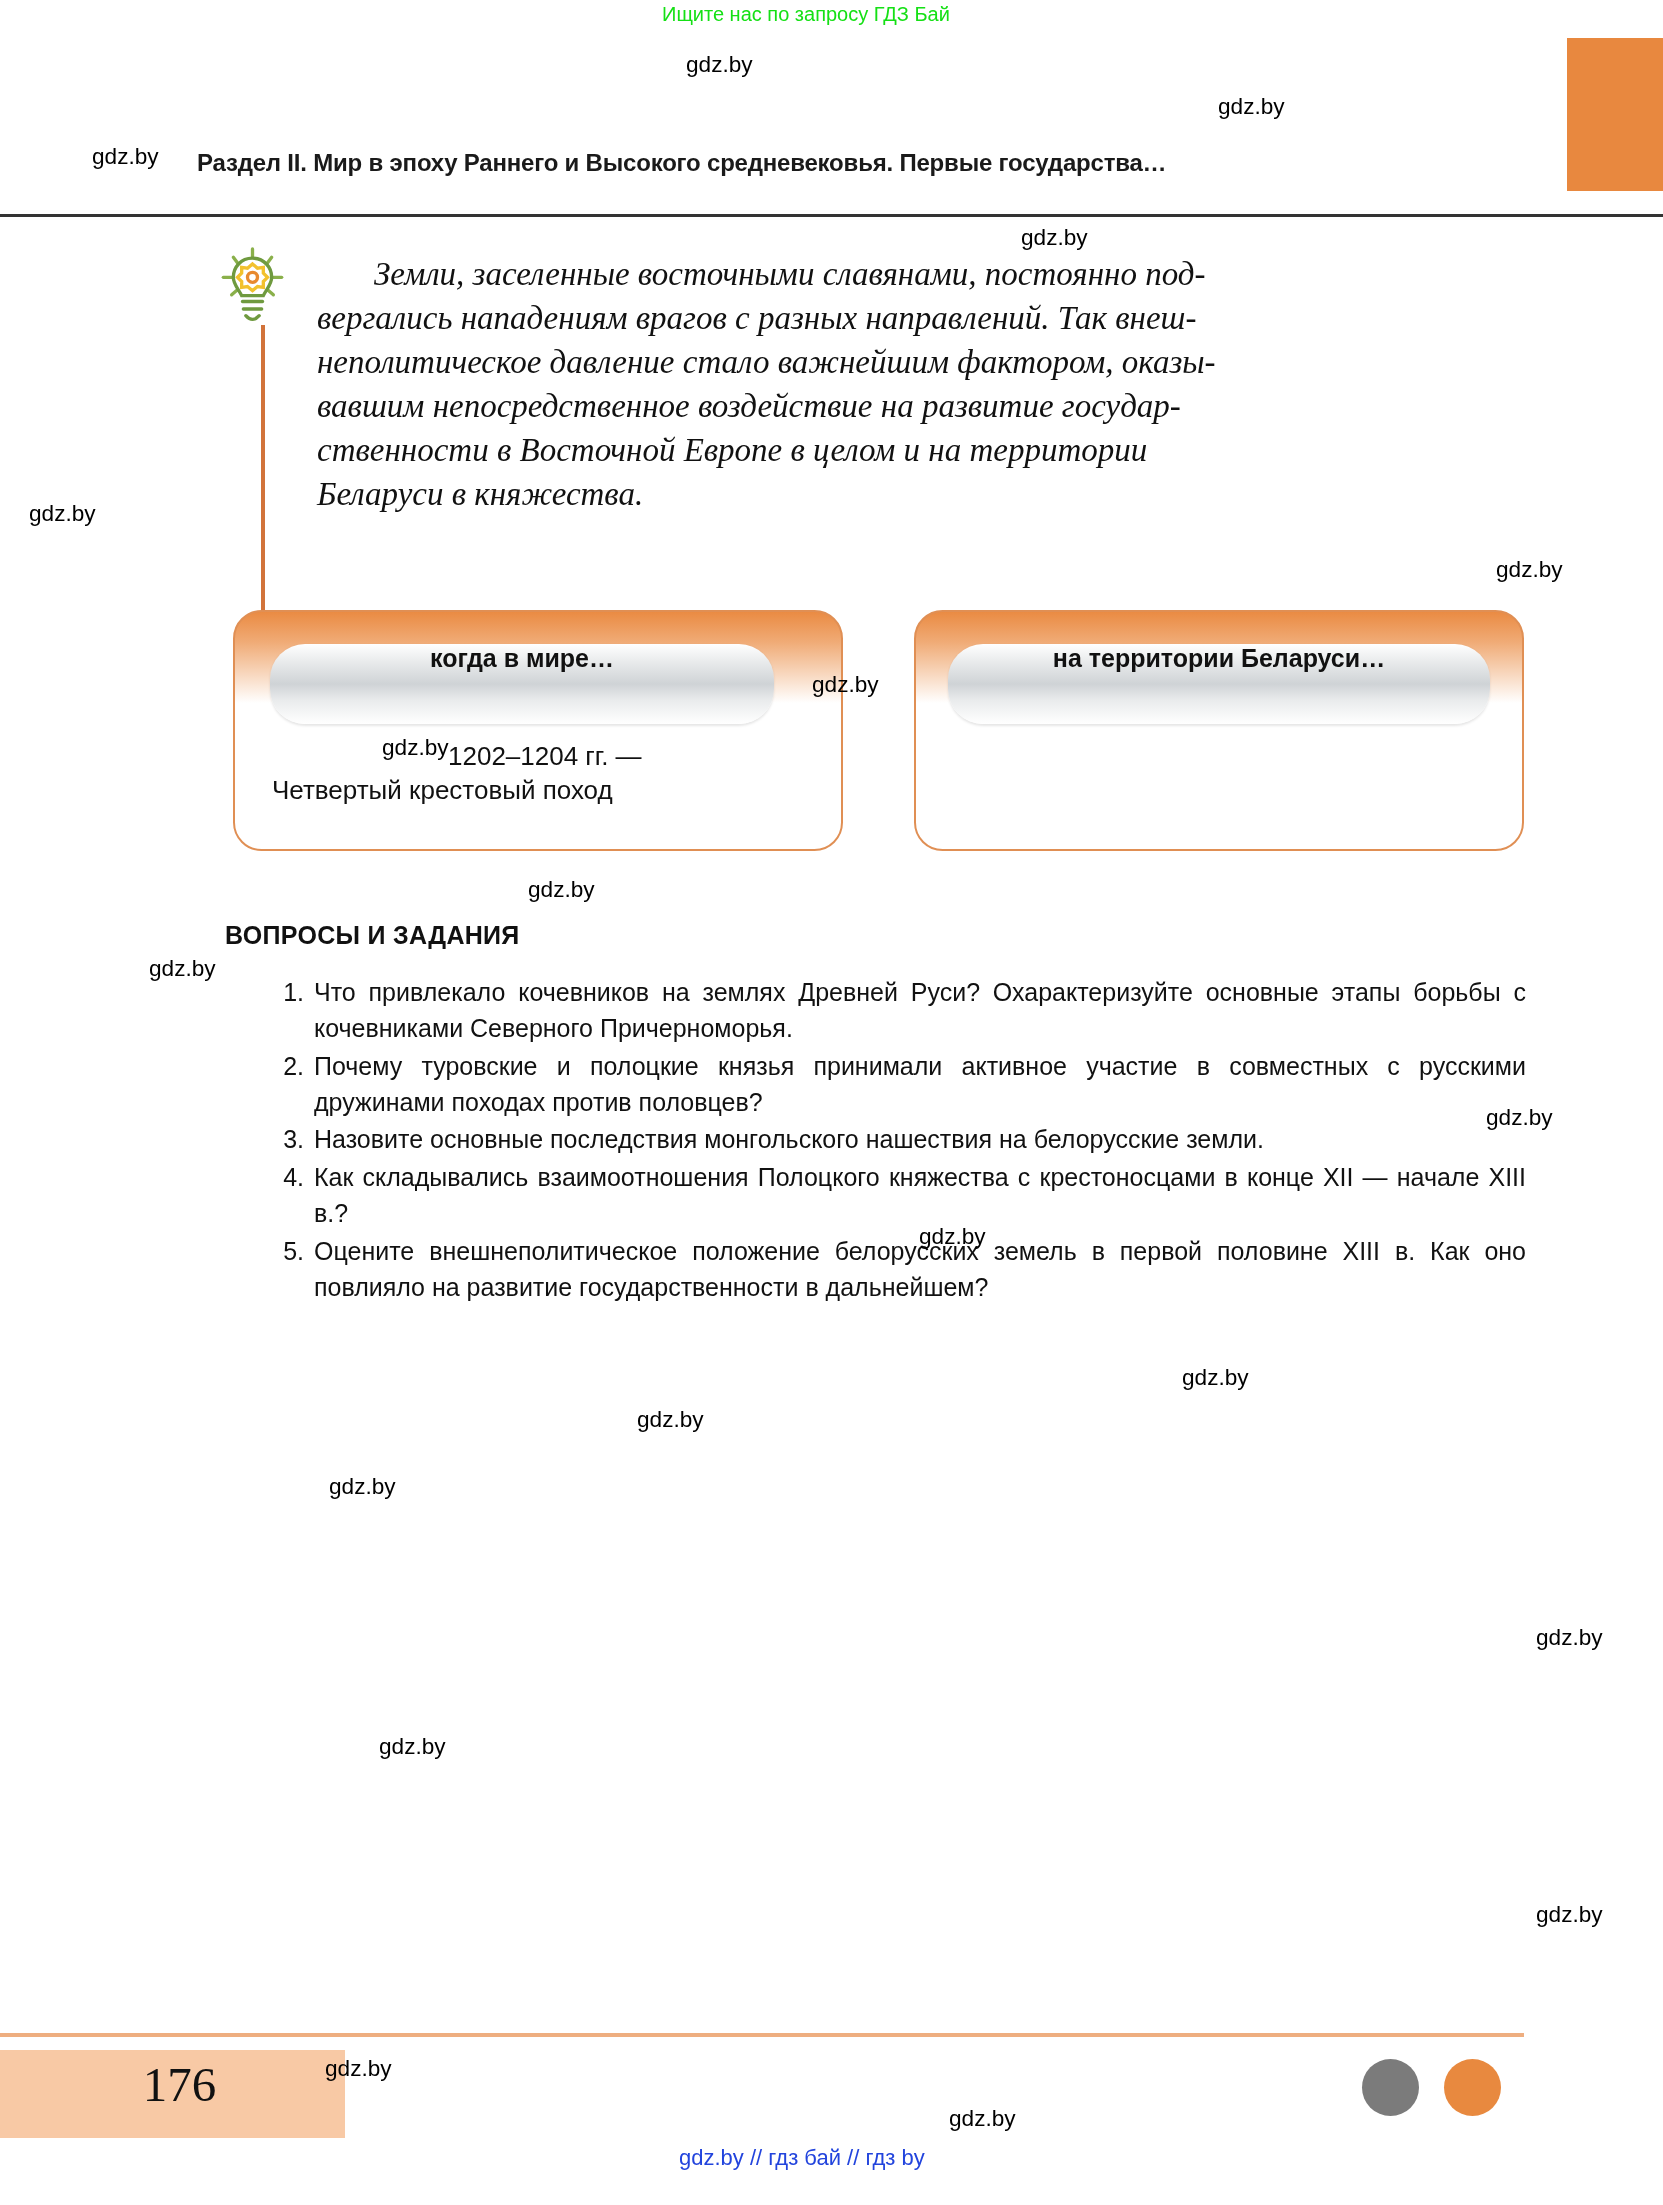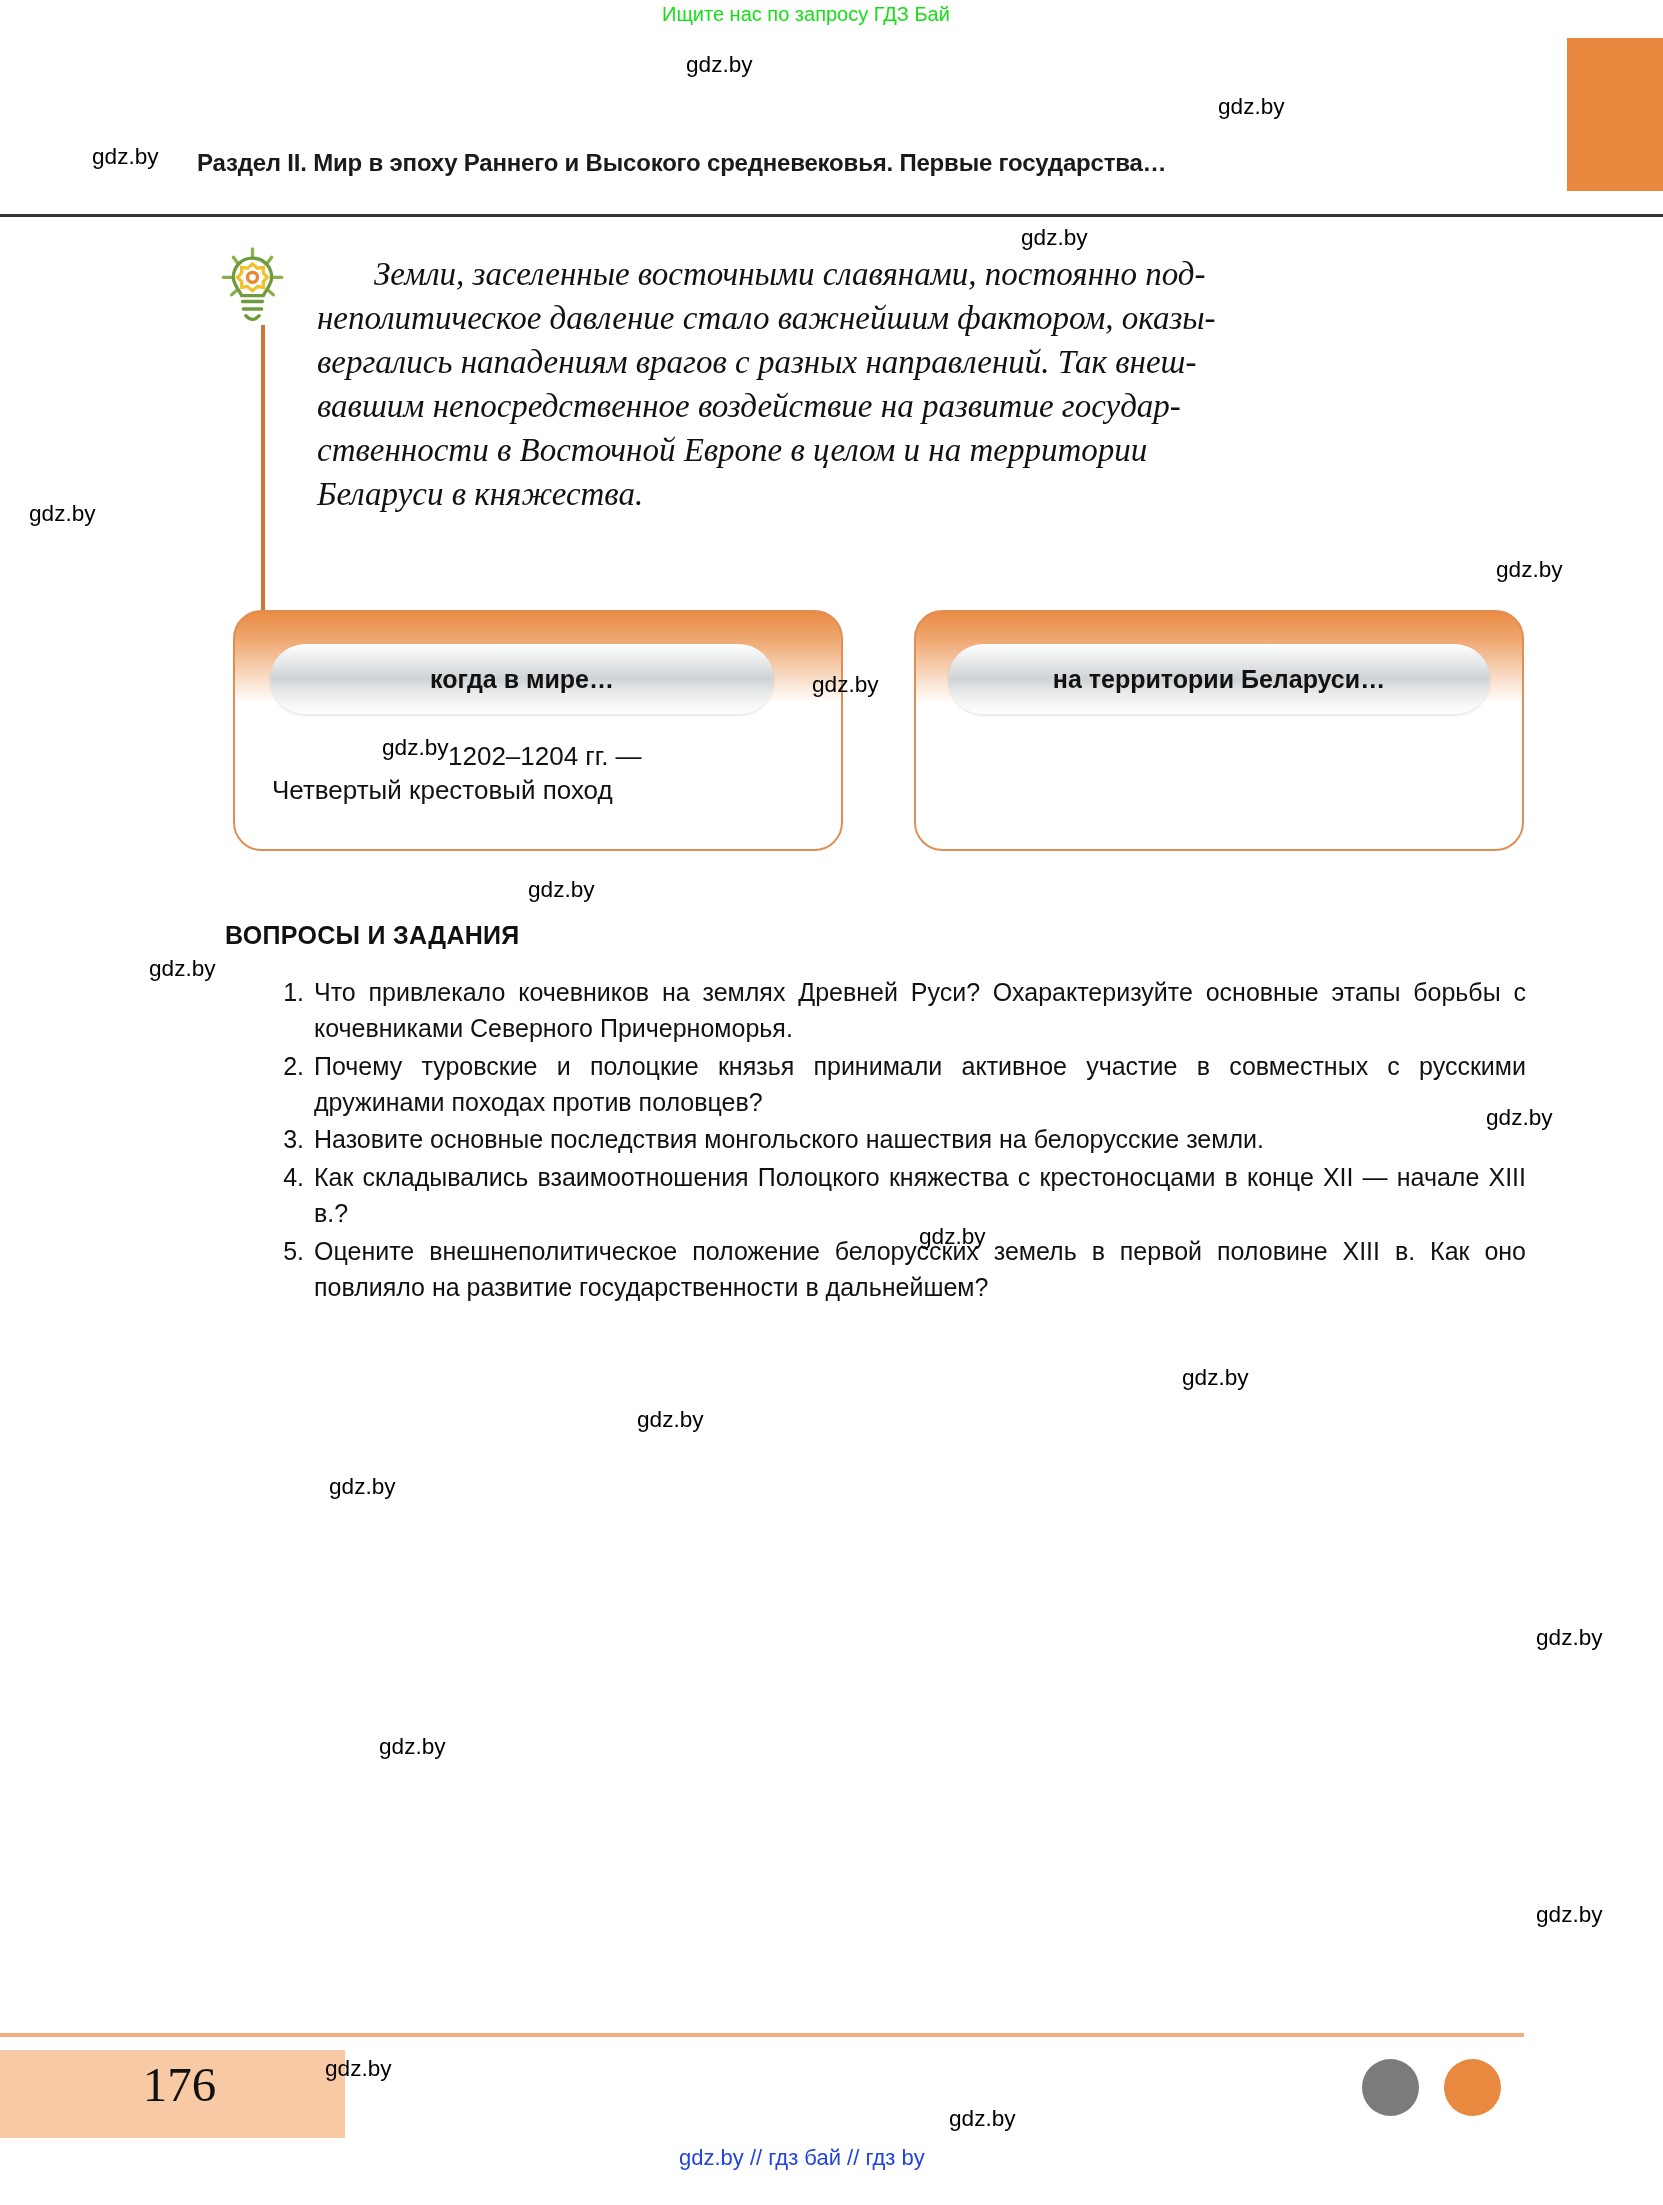--- a/index.html
+++ b/index.html
@@ -121,26 +121,26 @@
     background: linear-gradient(to bottom, #ea8b43 0px, #f0ab76 30px, #ffffff 91px, #ffffff 100%);
     box-sizing: border-box;
     overflow: hidden;
   }
   .obox.left  { left: 0px; }
   .obox.right { left: 681px; width: 610px; }
 
   .pill {
     position: absolute;
     top: 32px;
-    height: 70px;
+    height: 80px;
     border-radius: 35px;
     background: linear-gradient(to bottom,
         #ffffff 0%, #e9ebec 22%, #cfd3d6 50%, #e9ebec 70%, #ffffff 100%);
     display: flex;
-    align-items: center;
+    align-items: flex-start;
     justify-content: center;
     box-shadow: 0 1.7px 2.5px rgba(0,0,0,0.10);
   }
   .obox.left  .pill { left: 35px; right: 67px; }
   .obox.right .pill { left: 32px; right: 32px; }
 
   .pill-label {
     font-size: 25px;
     font-weight: bold;
     color: #111111;
@@ -271,22 +271,22 @@
       <g fill="none" stroke="#f2c12e" stroke-width="4">
         <path d="M39 20 L45 25 L52 24 L52 31 L57 36 L52 41 L52 48 L45 47 L39 52 L33 47 L26 48 L26 41 L21 36 L26 31 L26 24 L33 25 Z"></path>
       </g>
       <circle cx="39" cy="36" r="6" fill="none" stroke="#e8892f" stroke-width="4"></circle>
     </svg>
   </div>
   <div class="bulb-stem"></div>
 
   <div class="quote">
     <div class="indent"><span>Земли, заселенные восточными славянами, постоянно под-</span></div>
+    <div><span>вергались нападениям врагов с разных направлений. Так внеш-</span></div>
     <div><span>неполитическое давление стало важнейшим фактором, оказы-</span></div>
-    <div><span>вергались нападениям врагов с разных направлений. Так внеш-</span></div>
     <div><span>вавшим непосредственное воздействие на развитие государ-</span></div>
     <div><span>ственности в Восточной Европе в целом и на территории</span></div>
     <div><span>Беларуси в княжества.</span></div>
   </div>
 
   <div class="boxrow">
 
     <div class="obox left">
       <div class="pill">
         <span class="pill-label">когда в мире…</span>

